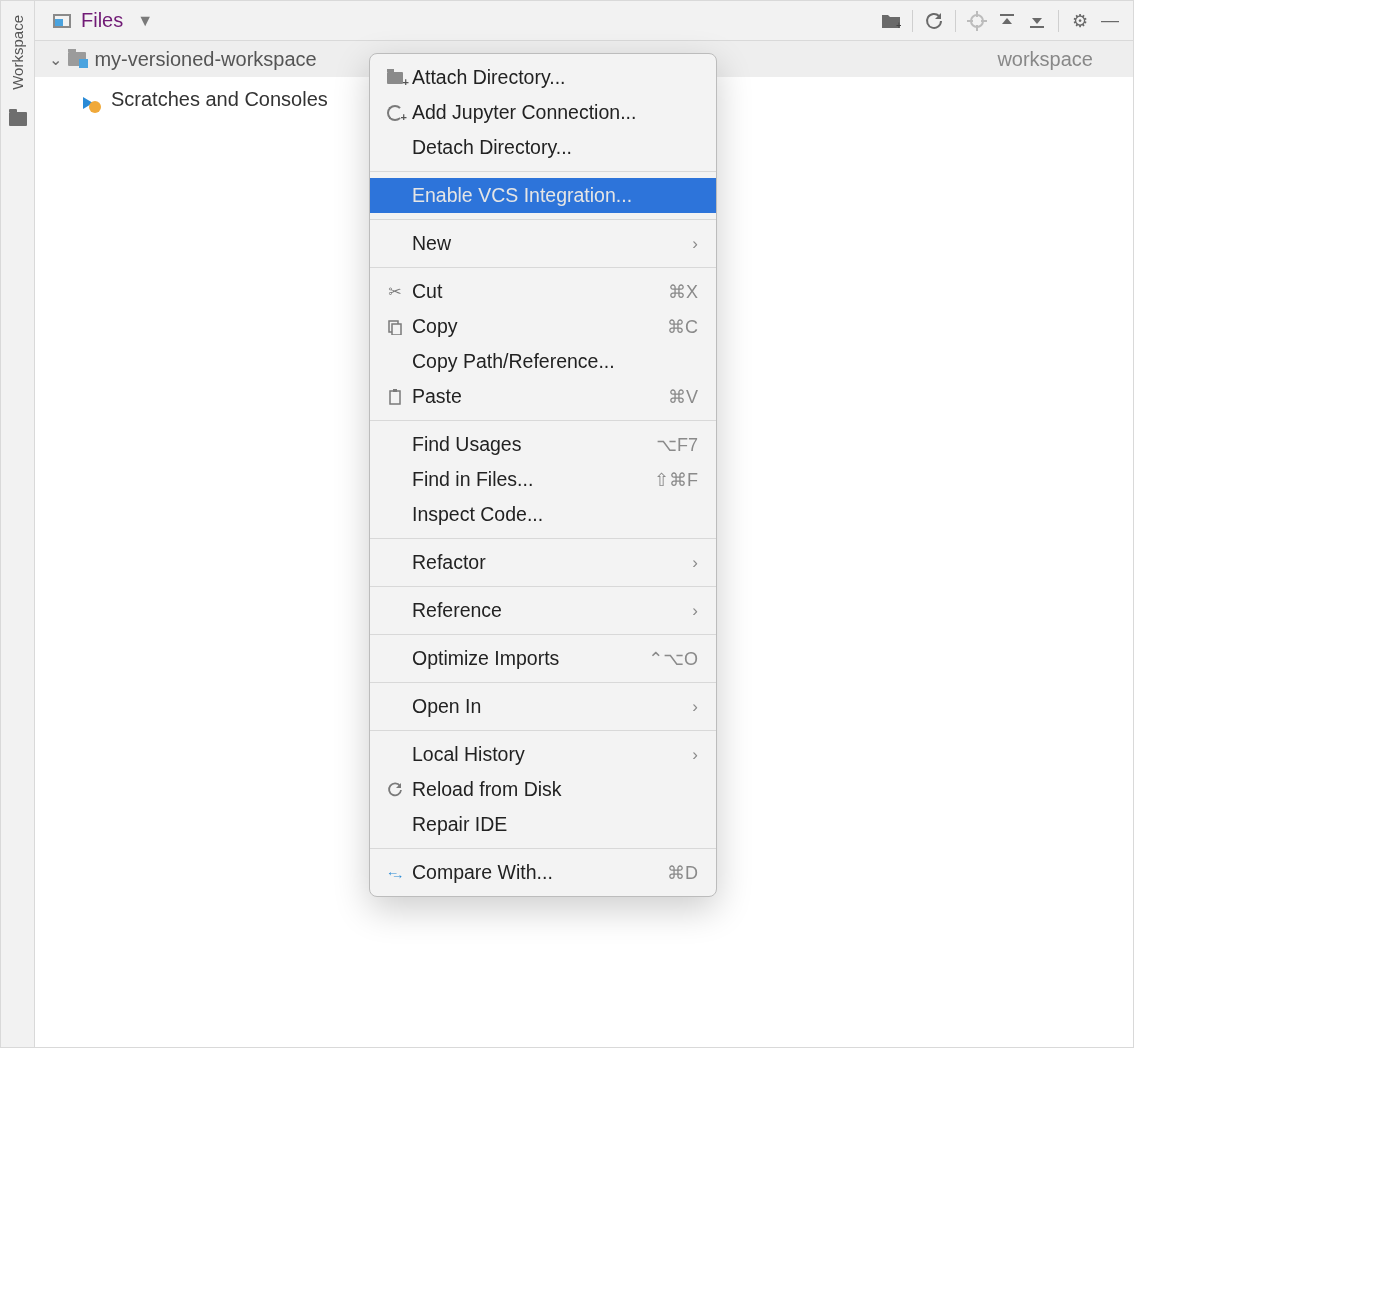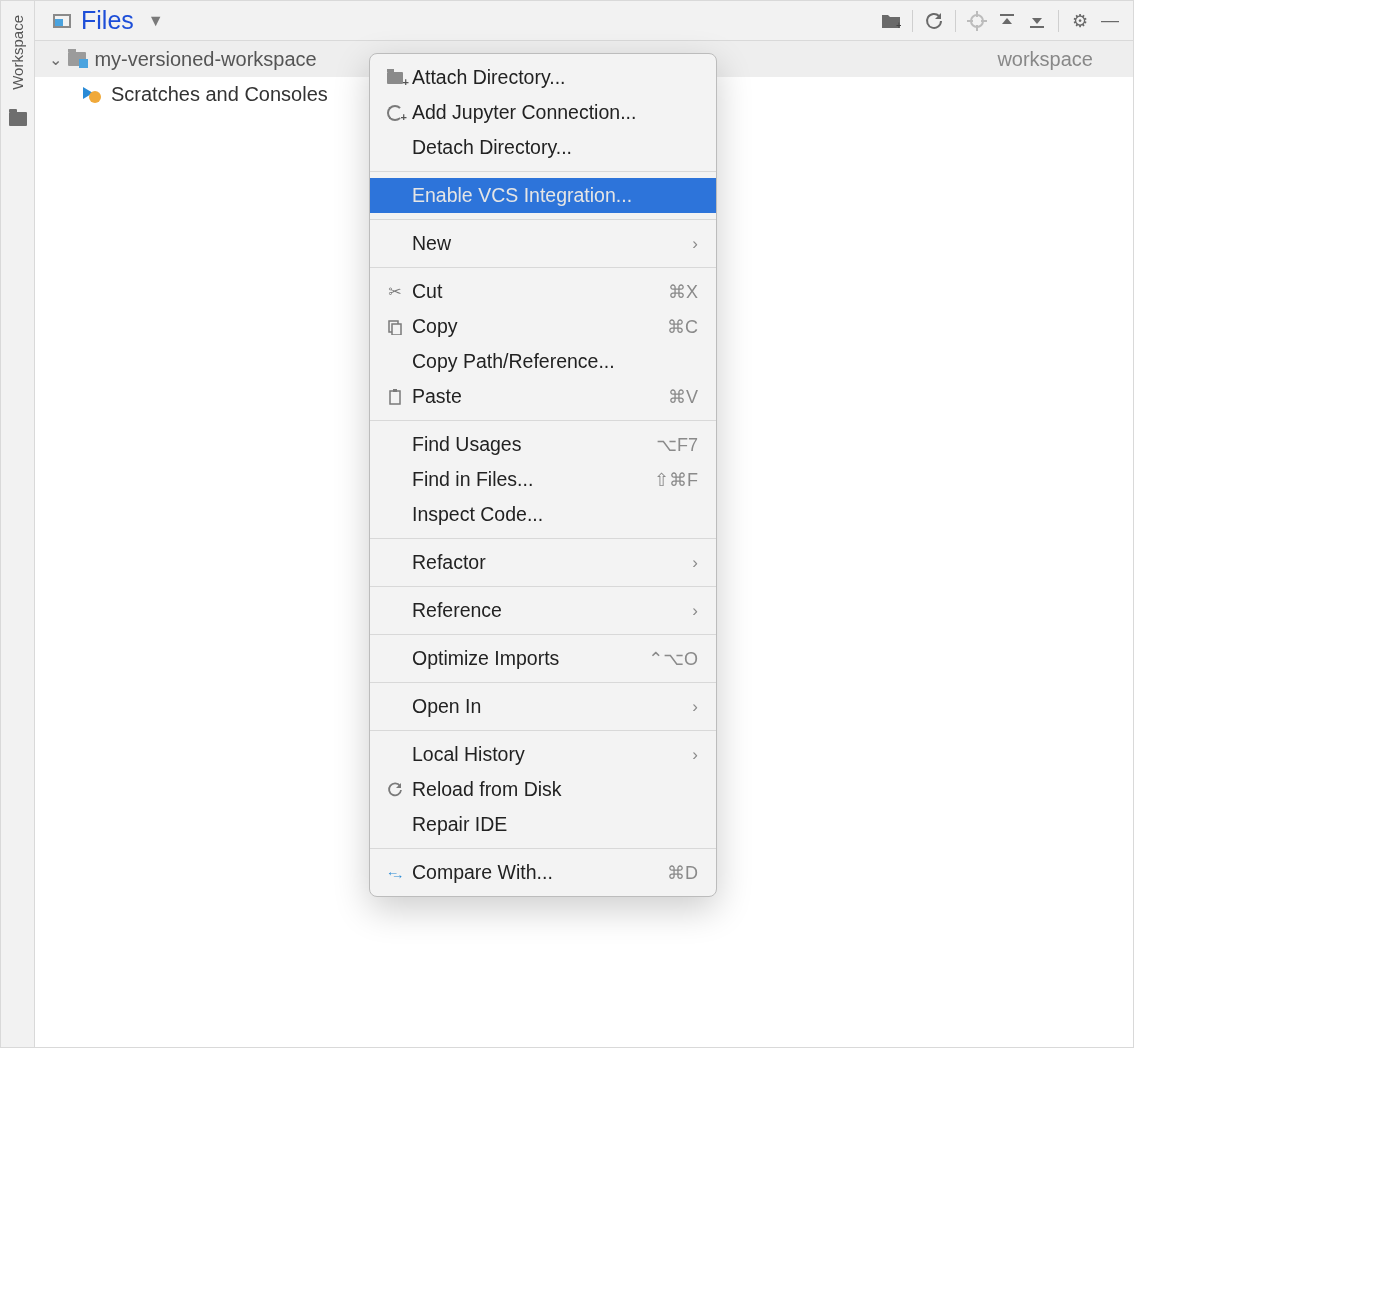--- a/index.html
+++ b/index.html
@@ -63,21 +63,21 @@
     width: 18px; height: 14px;
     border: 2px solid #8a8a8a;
     position: relative;
     margin-right: 10px;
   }
   .files-icon::after {
     content:"";
     position:absolute; left:0; bottom:0;
     width:8px; height:7px; background:#4aa3df;
   }
-  .files-label { color:#1d4ed8; font-size:25px; }
+  .files-label { color:#701a75; font-size:20px; }
   .topbar .dropdown-caret { margin-left: 14px; color:#7a7a7a; font-size:16px; }
   .topbar .spacer { flex:1; }
   .tb-btn {
     width: 30px; height: 30px;
     display:flex; align-items:center; justify-content:center;
     color:#6a6a6a; cursor:pointer; font-size:18px;
   }
   .tb-sep { width:1px; height:22px; background:#cfcfcf; margin:0 6px; }
 
   
@@ -99,21 +99,21 @@
     width:18px; height:14px; background:#9b9b9b; position:relative; margin-right:8px; border-radius:1px;
   }
   .folder-icon-small::before {
     content:""; position:absolute; top:-3px; left:0; width:8px; height:3px; background:#9b9b9b;
   }
   .folder-icon-small::after {
     content:""; position:absolute; right:-2px; bottom:-2px; width:9px; height:9px; background:#4aa3df;
   }
   .breadcrumb-path { position:absolute; right:40px; color:#888; font-size:20px; }
   .tree-row {
-    height:34px; display:flex; align-items:center;
+    height:34px; display:flex; align-items:flex-end;
     padding-left: 48px; font-size:20px; color:#333;
   }
   .scratches-icon {
     width:18px; height:14px; position:relative; margin-right:10px;
   }
   .scratches-icon .tri {
     position:absolute; left:0; top:0; width:0; height:0;
     border-left:10px solid #2b8bd6;
     border-top:6px solid transparent;
     border-bottom:6px solid transparent;

